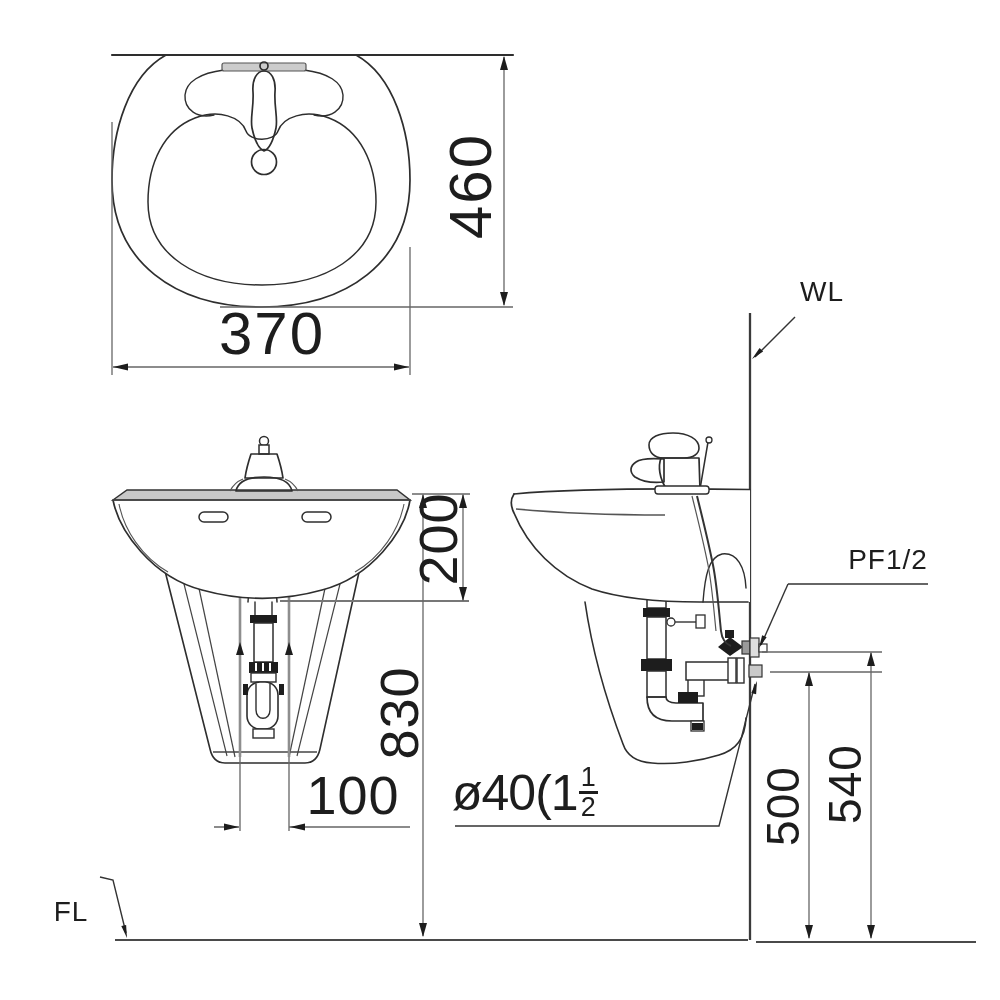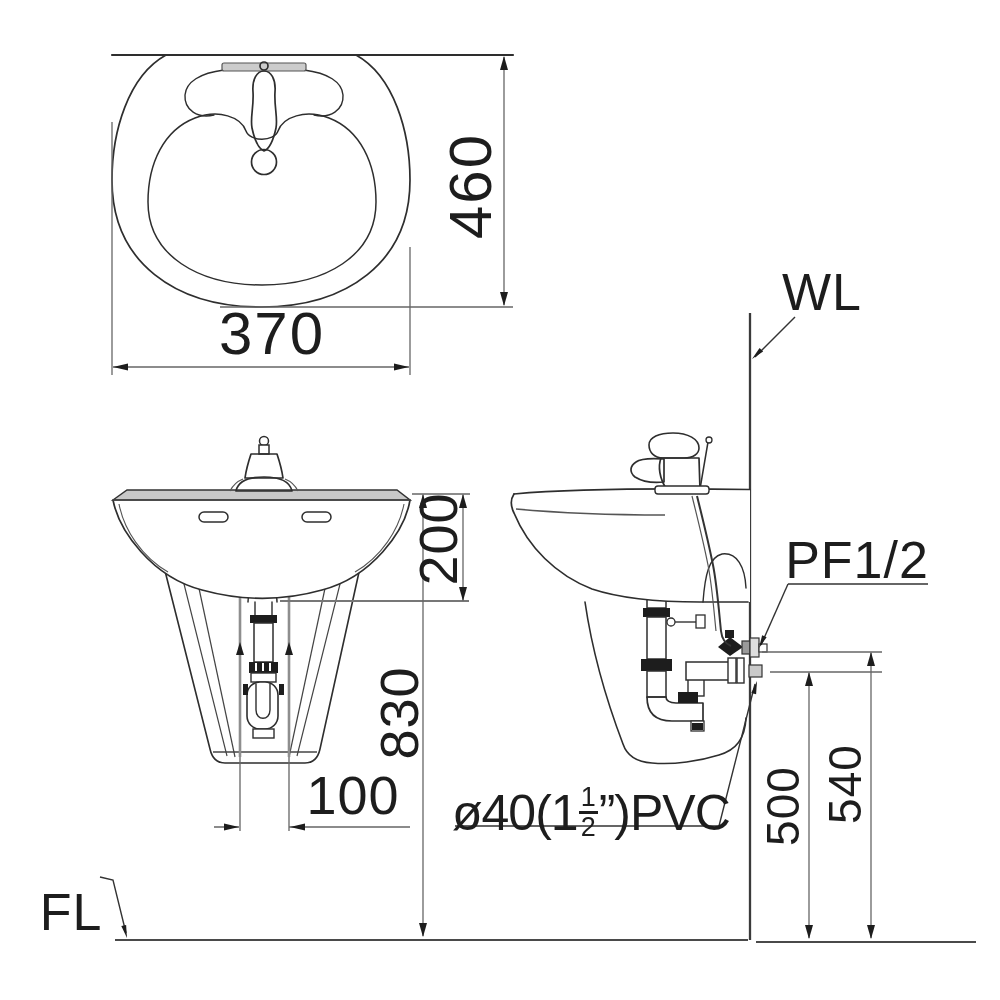--- a/index.html
+++ b/index.html
@@ -6,21 +6,21 @@
   .canvas{
     position:relative;width:1000px;height:1000px;background:#ffffff;overflow:hidden;
     font-family:"Liberation Sans", sans-serif;color:#1d1d1d;
   }
   .canvas svg{position:absolute;left:0;top:0;}
   .lbl{position:absolute;transform:translate(-50%,-50%);white-space:nowrap;line-height:1;}
   .rot{transform:translate(-50%,-50%) rotate(-90deg);}
   .s60{font-size:60px;letter-spacing:2px;}
   .s54{font-size:54px;letter-spacing:1px;}
   .s46{font-size:46px;letter-spacing:1px;}
-  .s44{font-size:52px;letter-spacing:1px;}
+  .s44{font-size:28px;letter-spacing:1px;}
   .pvc{position:absolute;display:flex;align-items:center;transform:translateY(-50%);
        font-size:50px;letter-spacing:-1px;}
   .frac{display:inline-flex;flex-direction:column;align-items:center;font-size:27px;
         line-height:0.95;margin:0 1px;letter-spacing:0;}
   .frac .den{border-top:3px solid #1d1d1d;padding:1px 2px 0 2px;}
   .frac .num{padding:0 2px;}
   
   .ln{stroke:#2e2e2e;stroke-width:1.7;fill:none;stroke-linecap:round;stroke-linejoin:round;}
   .fillw{fill:#ffffff;stroke:none;}
   .thin{stroke:#666666;stroke-width:1.3;fill:none;}
@@ -210,24 +210,23 @@
 
 <div class="lbl s60" style="left:272px;top:334px;">370</div>
 <div class="lbl rot s60" style="left:471px;top:186px;">460</div>
 <div class="lbl rot s54" style="left:438px;top:539px;">200</div>
 <div class="lbl rot s54" style="left:399px;top:713px;">830</div>
 <div class="lbl s54" style="left:353px;top:795px;">100</div>
 <div class="lbl rot s46" style="left:783px;top:806px;">500</div>
 <div class="lbl rot s46" style="left:845px;top:784px;">540</div>
 <div class="lbl s44" style="left:822px;top:292px;">WL</div>
 <div class="lbl s44" style="left:71px;top:912px;">FL</div>
-<div class="lbl s44" style="left:857px;top:560px;">PF1/2</div>
-
-<div class="pvc" style="left:452px;top:793px;margin-top:20px;">
+<div class="lbl s44" style="left:888px;top:560px;">PF1/2</div>
+
+<div class="pvc" style="left:452px;top:793px;">
   <span>ø40(1</span>
       <span class="frac">
         <span class="num">1</span>
         <span class="den">2</span>
       </span>
-      <span>”)PVC</span>
 </div>
 
 </div>
 
 </body></html>

